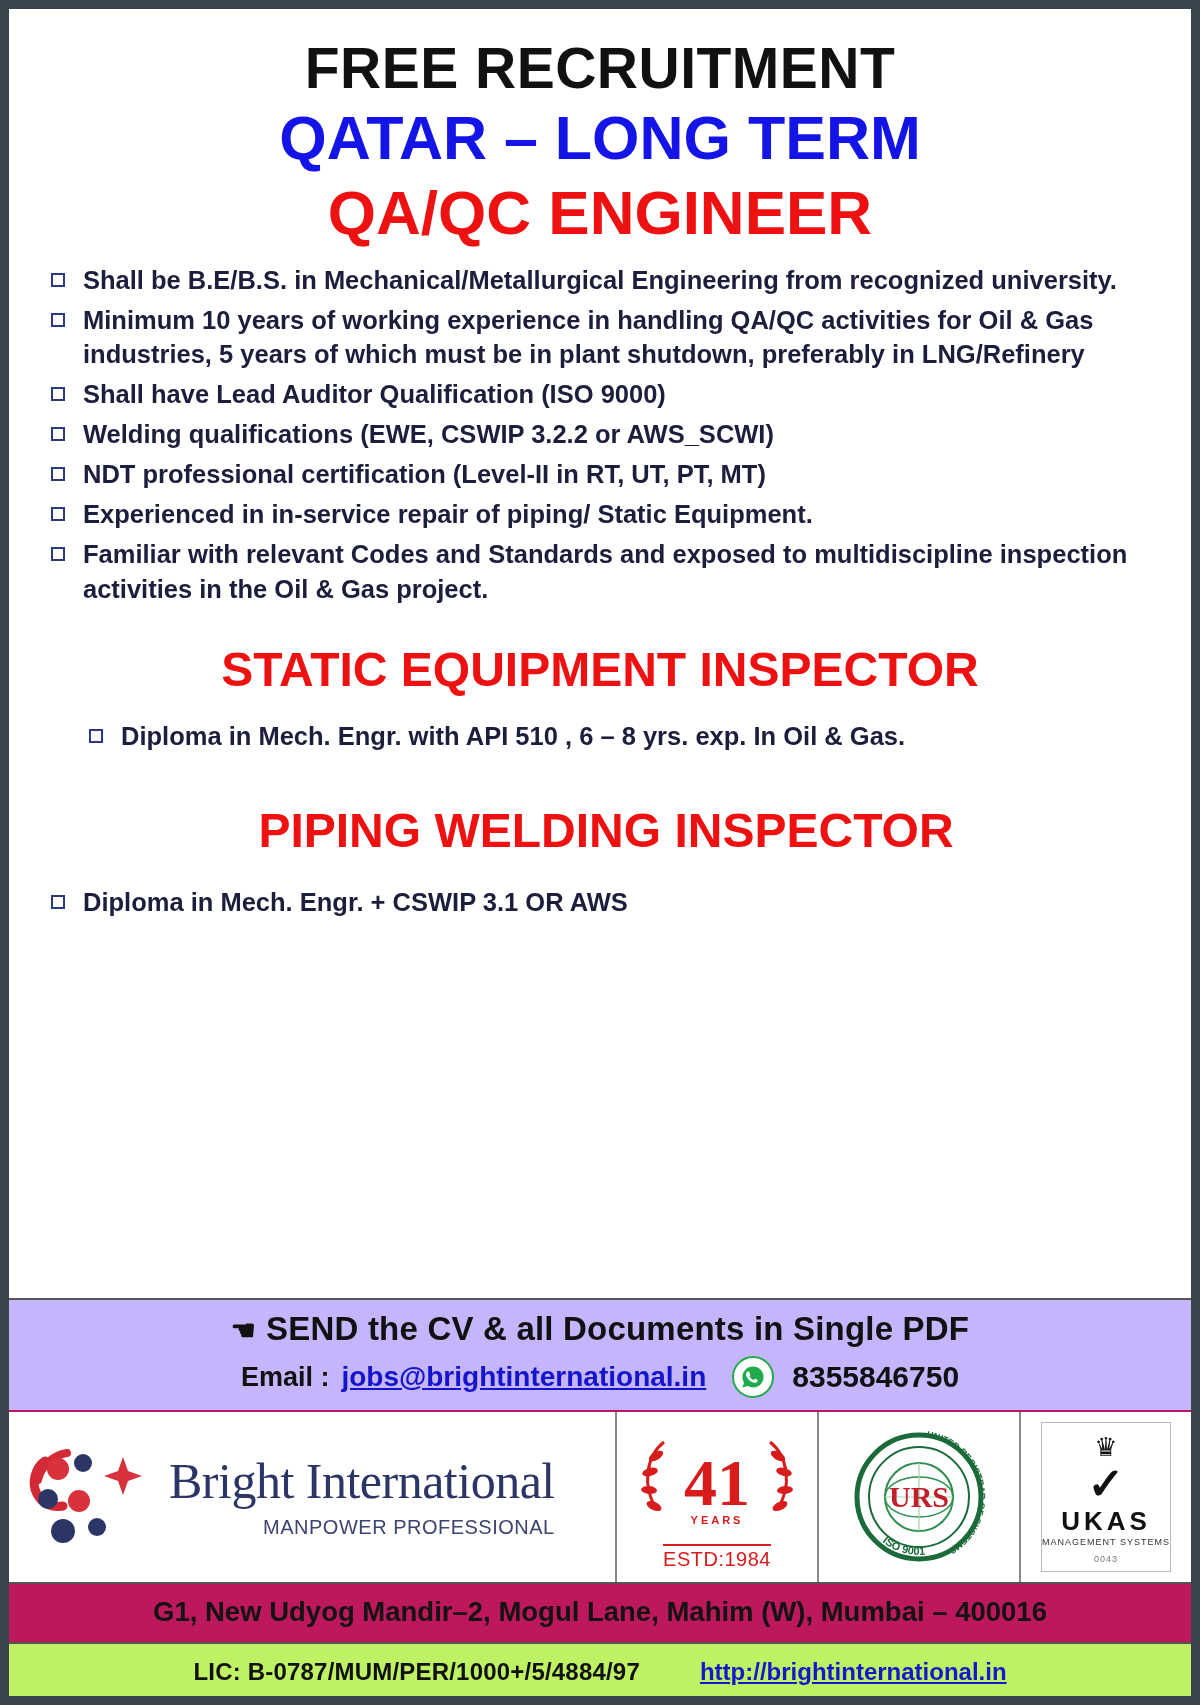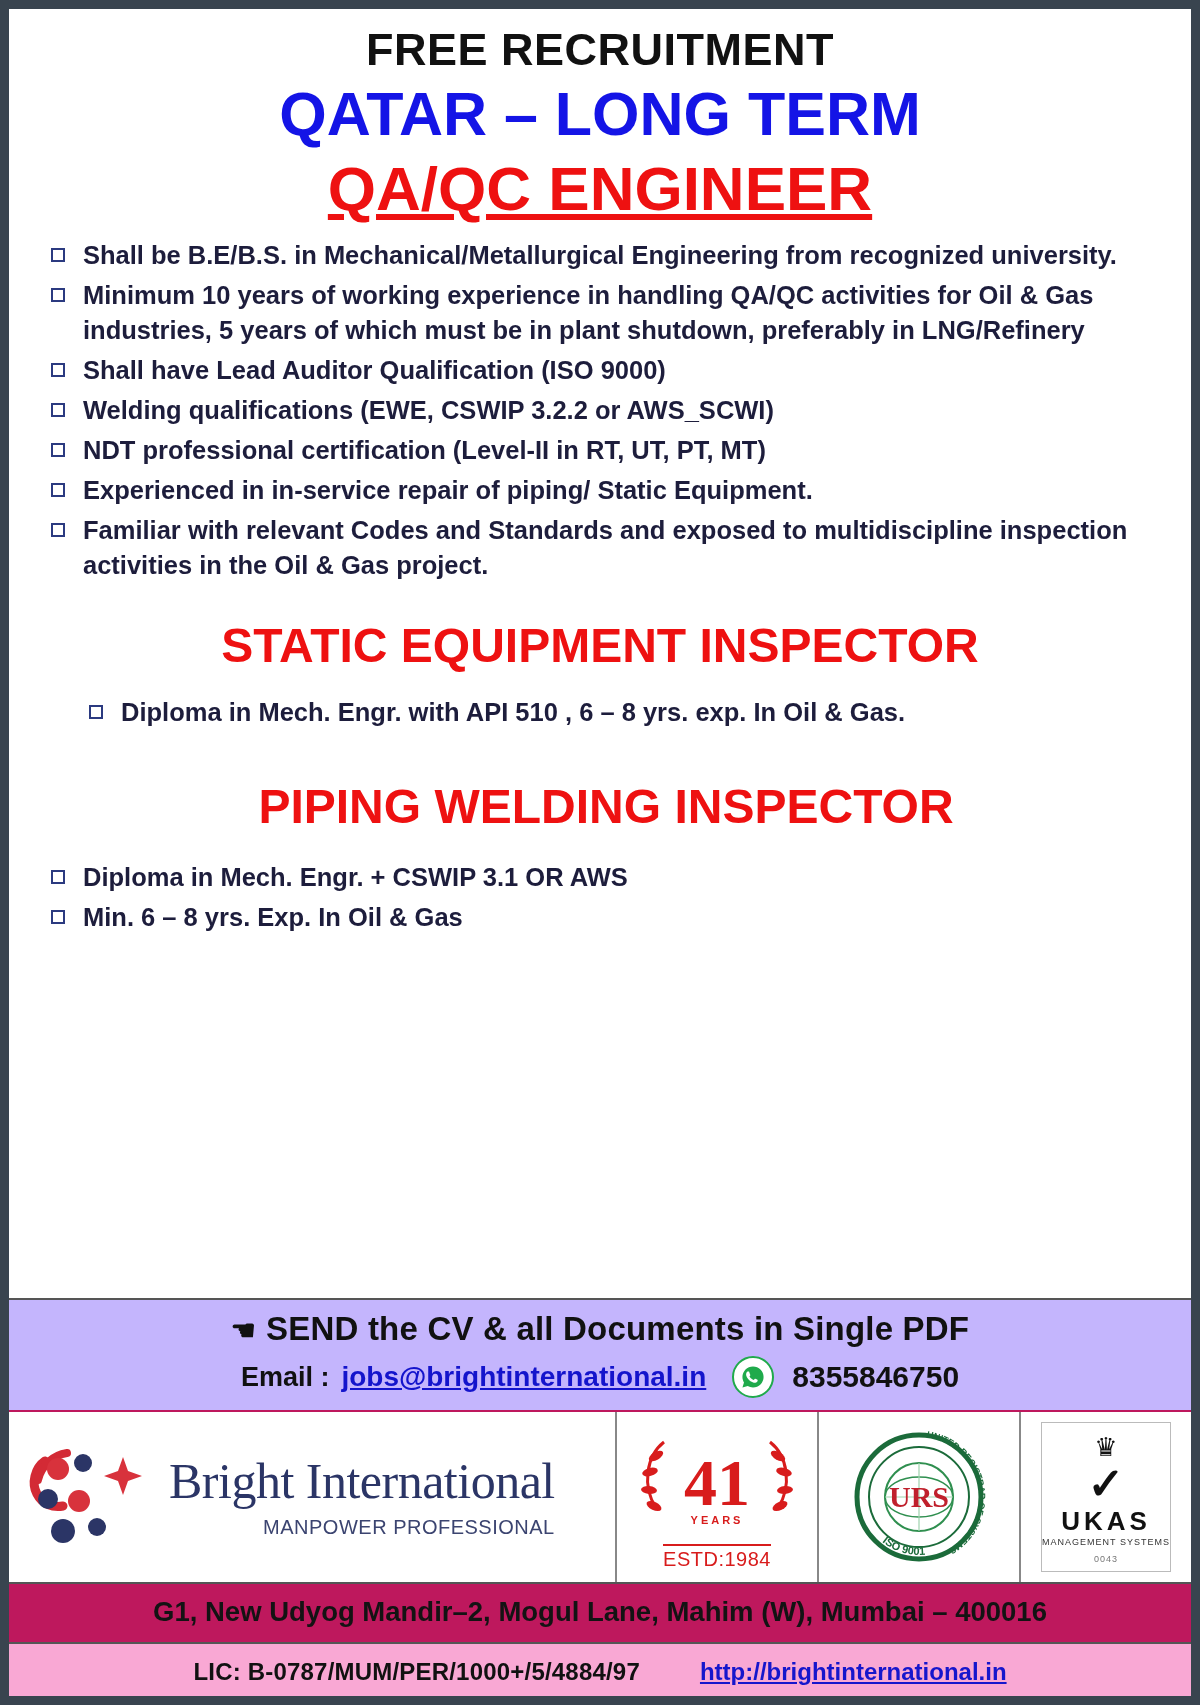--- a/index.html
+++ b/index.html
@@ -21,44 +21,43 @@
     background: #ffffff;
     border: 9px solid #39444f;
     display: flex;
     flex-direction: column;
   }
   .top-section {
     flex: 0 0 auto;
     padding: 6px 0 0 0;
   }
   h1.title-free {
-    margin: 12px 0 0 0;
-    text-align: center;
-    font-size: 45px;
+    margin: 24px 0 0 0;
+    text-align: center;
+    font-size: 57px;
     font-weight: bold;
     letter-spacing: 0.5px;
     color: #111111;
     line-height: 1.02;
   }
   h2.title-qatar {
     margin: 10px 0 0 0;
     text-align: center;
     font-size: 61px;
     font-weight: bold;
     color: #1414e6;
     line-height: 1.02;
   }
   h2.title-role {
     margin: 12px 0 0 0;
     text-align: center;
     font-size: 62px;
     font-weight: bold;
     color: #ee1111;
     line-height: 1.02;
-    text-decoration: underline;
   }
   ul.bullets {
     list-style: none;
     margin: 18px 0 0 0;
     padding: 0 30px 0 42px;
   }
   ul.bullets li {
     position: relative;
     display: flex;
     align-items: flex-start;
@@ -298,21 +297,21 @@
     background: #be185d;
     border-bottom: 2px solid #555;
     text-align: center;
     padding: 12px 0 14px 0;
     font-size: 27.5px;
     font-weight: bold;
     color: #131313;
   }
   .footer-band {
     flex: 0 0 auto;
-    background: #f9a8d4;
+    background: #bef264;
     display: flex;
     align-items: center;
     justify-content: center;
     gap: 60px;
     padding: 14px 0 10px 0;
   }
   .lic {
     font-size: 24px;
     font-weight: bold;
     color: #111;
@@ -375,24 +374,20 @@
         <span class="txt">Diploma in Mech. Engr. with API 510 , 6 – 8 yrs. exp. In Oil &amp; Gas.</span>
       </li>
     </ul>
 
     <div class="section-heading sec-piping">PIPING WELDING INSPECTOR</div>
 
     <ul class="bullets tight">
       <li>
         <span class="box"></span>
         <span class="txt">Diploma in Mech. Engr. + CSWIP 3.1 OR AWS</span>
-      </li>
-      <li>
-        <span class="box"></span>
-        <span class="txt">Min. 6 – 8 yrs. Exp. In Oil &amp; Gas</span>
       </li>
     </ul>
   </div>
 
   <div class="spacer"></div>
 
   <div class="contact-band">
     <div class="send-line">
       <span class="hand">☚</span><span>SEND the CV &amp; all Documents in Single PDF</span>
     </div>

